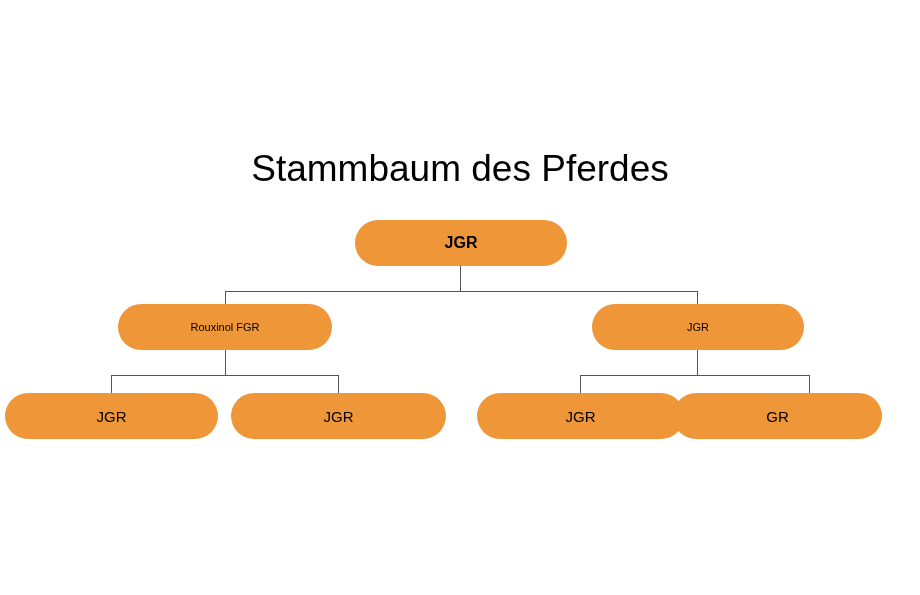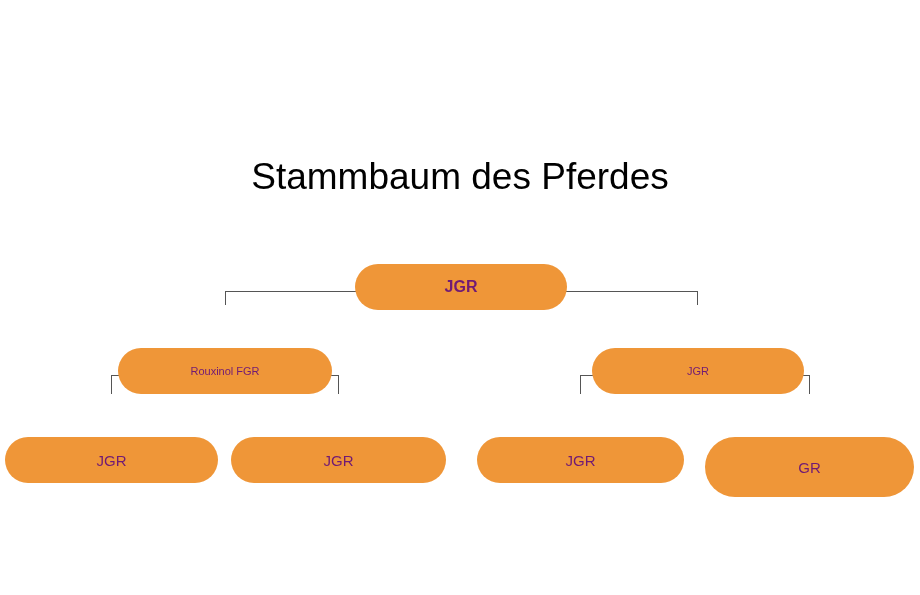--- a/index.html
+++ b/index.html
@@ -22,36 +22,34 @@
     left: 0;
     top: 146px;
     width: 920px;
     text-align: center;
     font-size: 37px;
     font-weight: 400;
     color: #000000;
     letter-spacing: 0px;
     line-height: 45px;
     white-space: nowrap;
-    margin-top: 8px;
   }
   .node {
     position: absolute;
     box-sizing: border-box;
     background: #EF9638;
     border-radius: 999px;
     display: flex;
     align-items: center;
     justify-content: center;
-    color: #701a75;
+    color: #000000;
     font-size: 16px;
     line-height: 1;
     white-space: nowrap;
     z-index: 2;
-    margin-top: 44px;
   }
   .node.bold { font-weight: bold; font-size: 16px; }
   .node.l1 { font-size: 16px; }
   .node.l2 { font-size: 11px; }
   .node.l3 { font-size: 15px; }
 
   
   .conn {
     position: absolute;
     background: #555555;
@@ -87,15 +85,15 @@
   <div class="node l2" style="left:118px; top:304px; width:214px; height:46px;">Rouxinol FGR</div>
 
   <div class="node l2" style="left:592px; top:304px; width:212px; height:46px;">JGR</div>
 
   <div class="node l3" style="left:5px; top:393px; width:213px; height:46px;">JGR</div>
 
   <div class="node l3" style="left:231px; top:393px; width:215px; height:46px;">JGR</div>
 
   <div class="node l3" style="left:477px; top:393px; width:207px; height:46px;">JGR</div>
 
-  <div class="node l3" style="left:705px; top:393px; width:209px; height:60px;">GR</div>
+  <div class="node l3" style="left:673px; top:393px; width:209px; height:46px;">GR</div>
 
 </div>
 
 </body></html>

